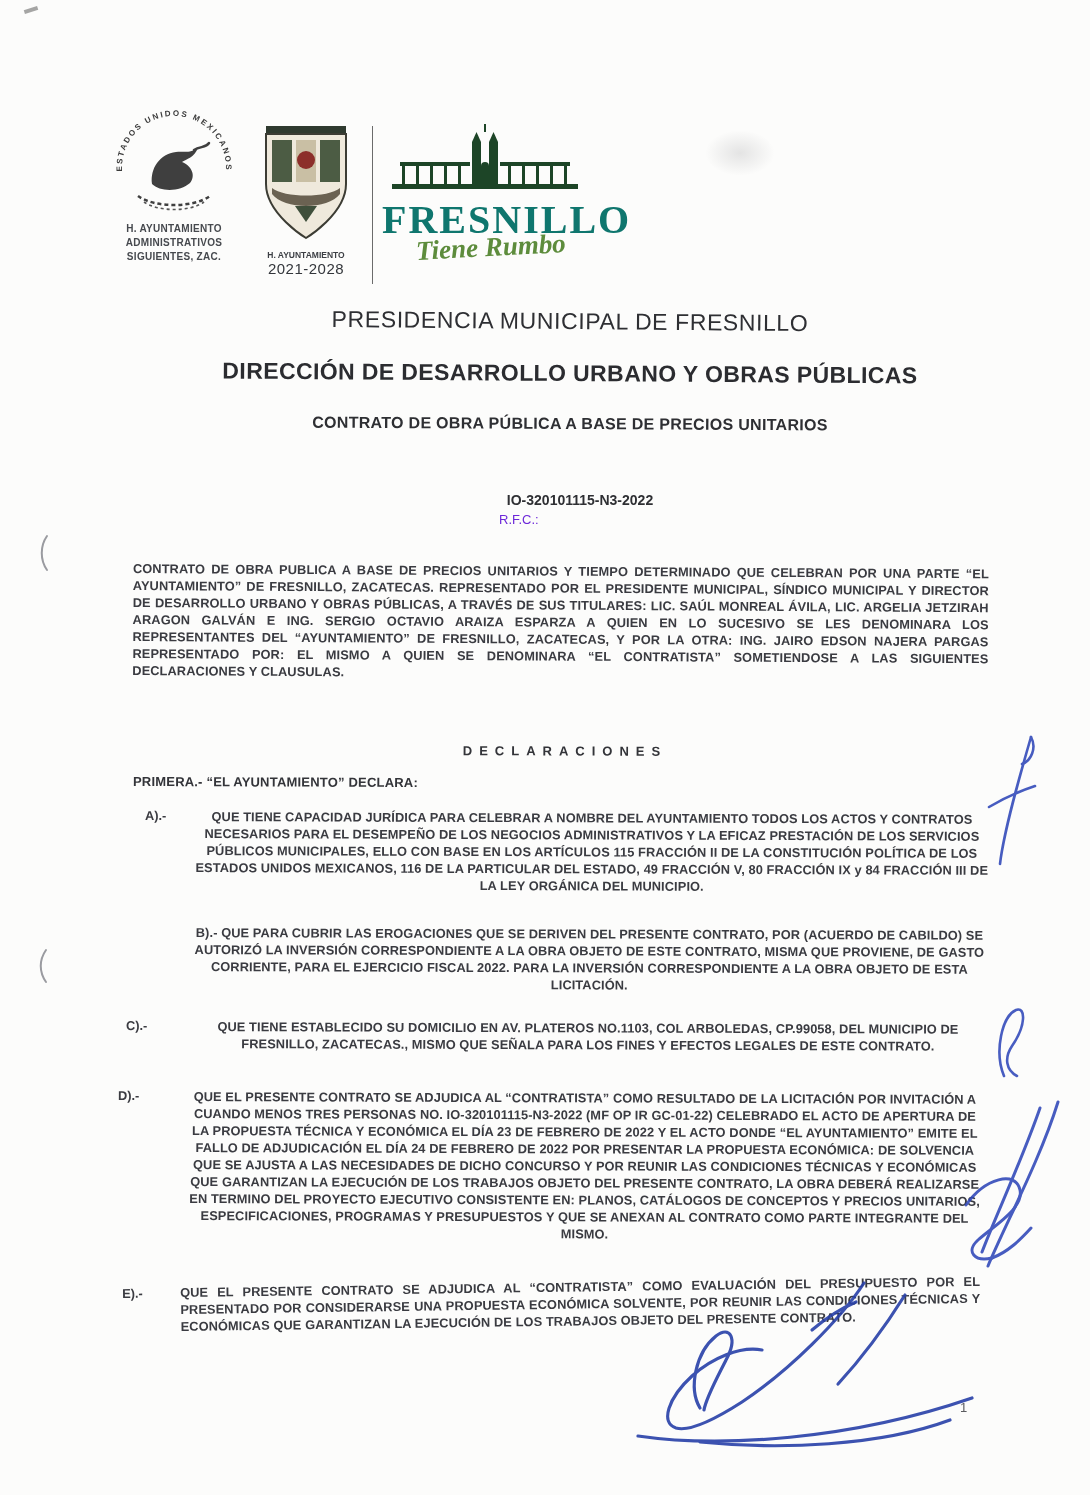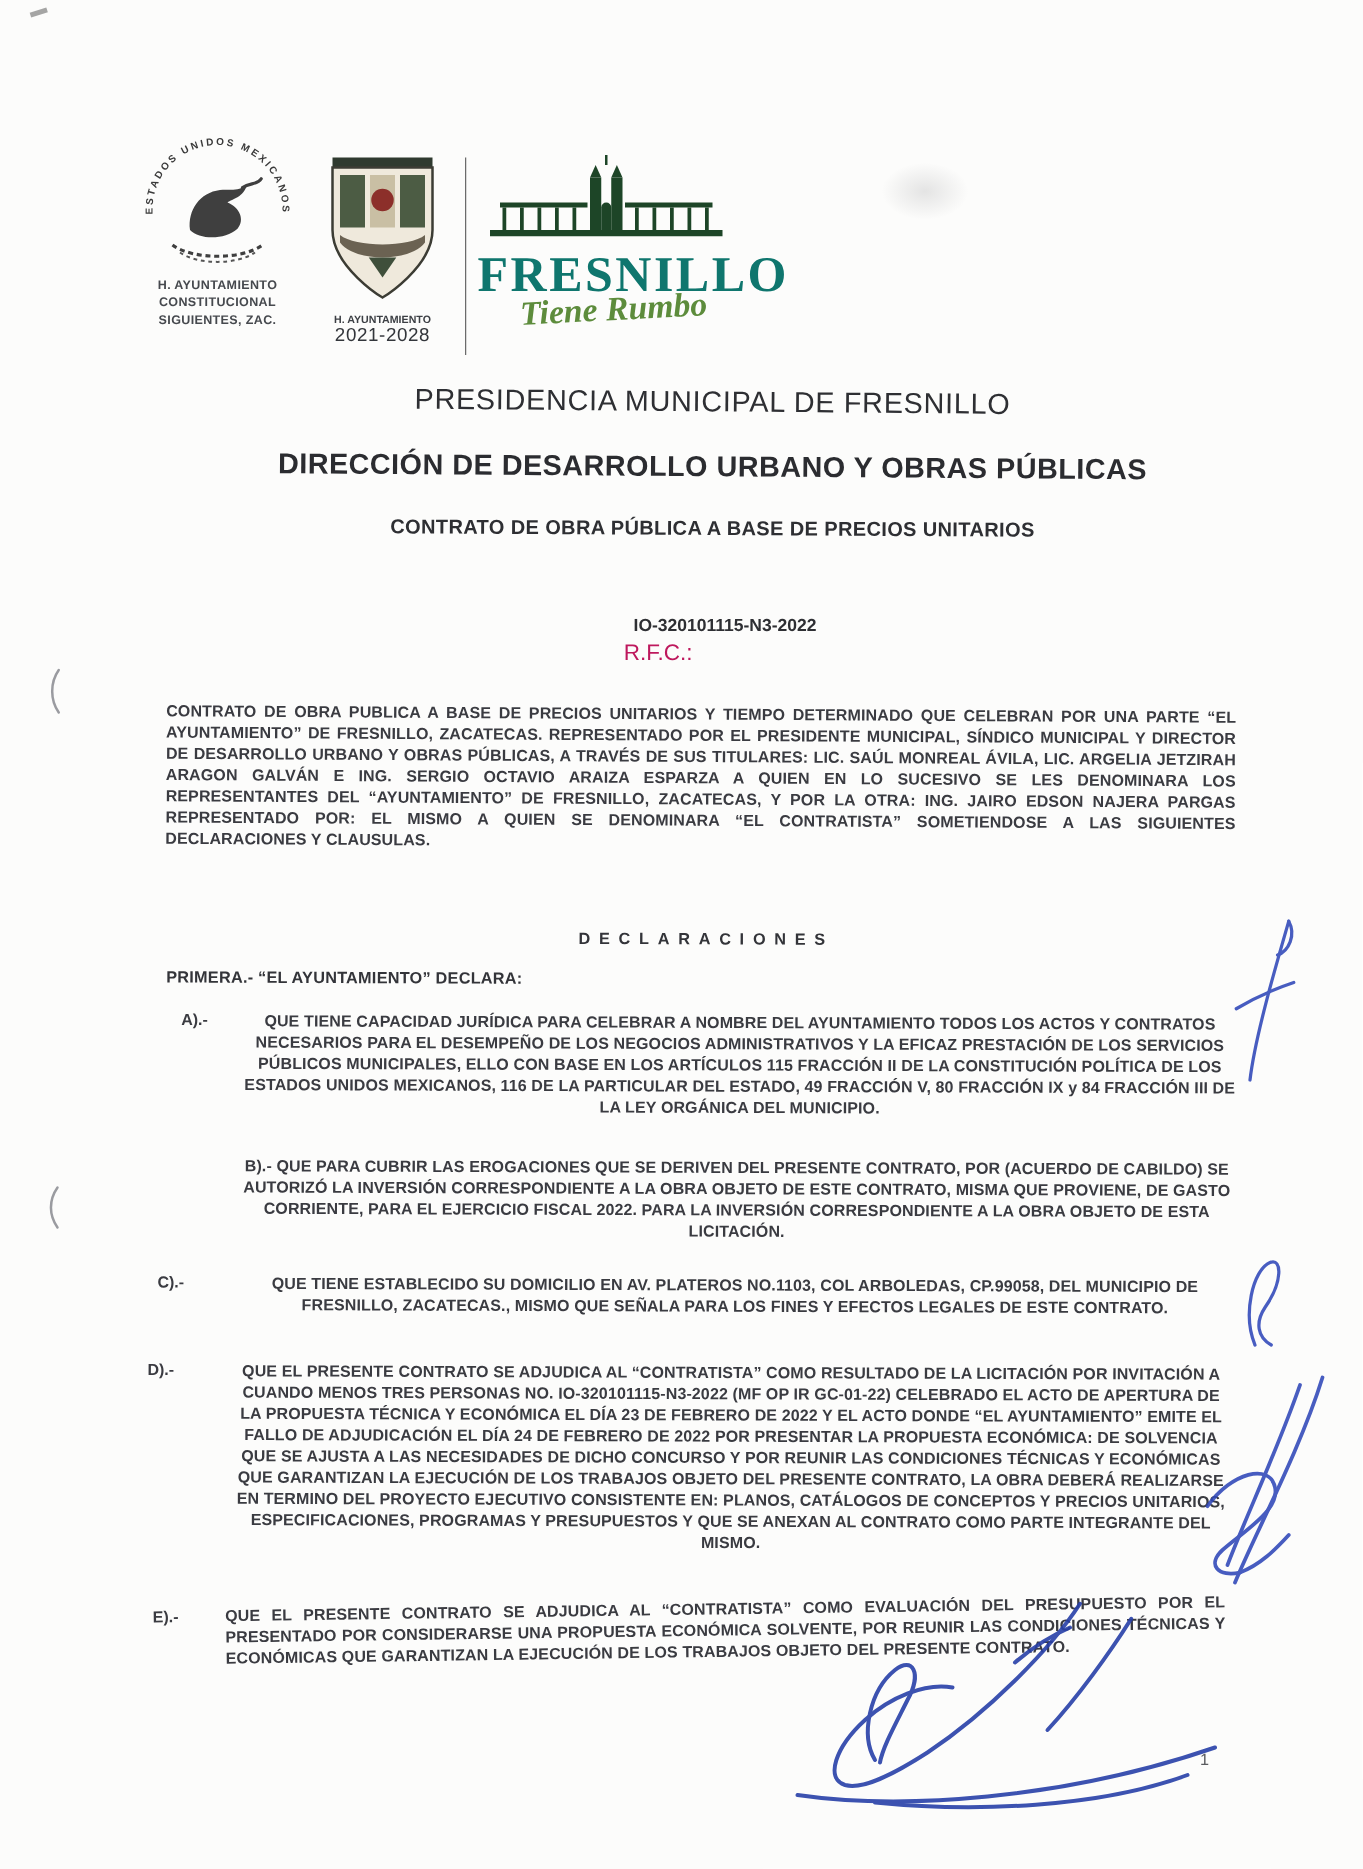--- a/index.html
+++ b/index.html
@@ -27,21 +27,21 @@
   .fresnillo-tagline {
     font-family:"Liberation Serif", serif; font-style:italic; font-weight:700;
     font-size:27px; color:#5d8c3c; transform:rotate(-3deg);
   }
 
   
   .title-1 { font-size:23px; font-weight:400; color:#2e2f33; text-align:center; letter-spacing:.6px; transform:rotate(.5deg); }
   .title-2 { font-size:23px; font-weight:700; color:#2b2c30; text-align:center; letter-spacing:.4px; transform:rotate(.4deg); }
   .title-3 { font-size:16px; font-weight:700; color:#2e2f33; text-align:center; letter-spacing:.3px; transform:rotate(.3deg); }
   .cto-line { font-size:14px; font-weight:700; color:#2e2f33; text-align:center; }
-  .rfc-line { font-size:18px; font-weight:400; color:#be185d; }
+  .rfc-line { font-size:13px; font-weight:400; color:#6d28d9; }
 
   
   .para {
     font-size:12.8px; font-weight:700; color:#3a3b41;
     line-height:17px; text-align:justify; letter-spacing:.1px;
   }
   .tilt-a { transform:rotate(.35deg); transform-origin:left top; }
   .tilt-b { transform:rotate(.2deg); transform-origin:left top;text-align:center; }
   .tilt-e { transform:rotate(-.8deg); transform-origin:left top; }
   .heading-spread {
@@ -76,21 +76,21 @@
     <text font-size="8" font-weight="bold" fill="#3a3a3a" letter-spacing="2">
       <textPath href="#ringPath" startOffset="50%" text-anchor="middle">ESTADOS UNIDOS MEXICANOS</textPath>
     </text>
     <path d="M46 82 C44 66 54 52 70 50 C78 49 85 52 92 45 C89 56 80 57 76 60 C86 64 90 74 84 81 C74 90 54 90 46 82 Z" fill="#3f3f3f"></path>
     <path d="M88 48 C94 44 100 46 103 41" stroke="#3f3f3f" stroke-width="2.5" fill="none" stroke-linecap="round"></path>
     <path d="M32 94 C48 106 88 106 104 94" stroke="#3f3f3f" stroke-width="2.5" fill="none" stroke-dasharray="4 3"></path>
     <path d="M38 100 C52 110 84 110 98 100" stroke="#555" stroke-width="1.6" fill="none" stroke-dasharray="3 3"></path>
   </svg>
   <div class="abs" style="left:100px; top:222px; width:148px;">
     <div class="logo-caption">H. AYUNTAMIENTO</div>
-    <div class="logo-caption">CONSTITUCIONAL</div>
+    <div class="logo-caption">ADMINISTRATIVOS</div>
     <div class="logo-caption">SIGUIENTES, ZAC.</div>
   </div>
 
   <svg class="abs" style="left:260px; top:124px;" width="92" height="122" viewBox="0 0 92 122">
     <rect x="6" y="2" width="80" height="8" fill="#2f3a2f"></rect>
     <path d="M6 10 H86 V60 C86 90 46 114 46 114 C46 114 6 90 6 60 Z" fill="#efe9dc" stroke="#3c3c34" stroke-width="2"></path>
     <rect x="12" y="16" width="20" height="42" fill="#4c5c44"></rect>
     <rect x="36" y="16" width="20" height="42" fill="#c9bfa4"></rect>
     <rect x="60" y="16" width="20" height="42" fill="#4c5c44"></rect>
     <circle cx="46" cy="36" r="9" fill="#8c2f2a"></circle>

